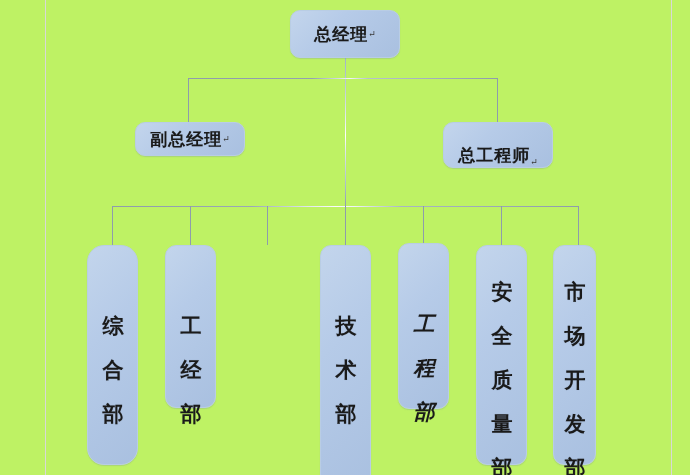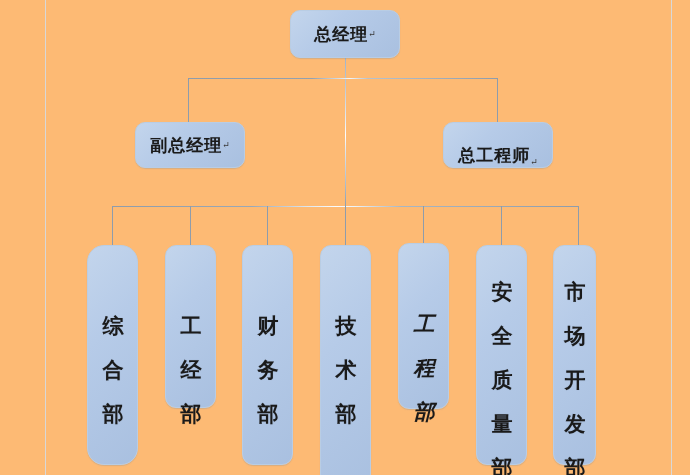--- a/index.html
+++ b/index.html
@@ -7,21 +7,21 @@
     padding: 0;
     background: #ffffff;
   }
   body {
     font-family: "Liberation Serif", "DejaVu Serif", serif;
   }
   #chart-canvas {
     position: relative;
     width: 690px;
     height: 475px;
-    background: #fdba74;
+    background: #bef264;
     overflow: hidden;
   }
 
   
   .page-rule {
     position: absolute;
     top: 0;
     width: 1px;
     height: 475px;
     background: #d8d8d8;
@@ -138,21 +138,21 @@
   <div class="conn v" style="left:345px; top:206px; height:39px;"></div>
   <div class="conn v" style="left:423px; top:206px; height:39px;"></div>
   <div class="conn v" style="left:501px; top:206px; height:39px;"></div>
   <div class="conn v" style="left:578px; top:206px; height:39px;"></div>
 
   <div class="node exec" style="left:290px; top:10px; width:110px; height:48px;">
     <span class="label">总经理</span>
       <span class="mark">↵</span>
   </div>
 
-  <div class="node exec" style="left:135px; top:122px; width:110px; height:46px;">
+  <div class="node exec" style="left:135px; top:122px; width:110px; height:34px;">
     <span class="label">副总经理</span>
       <span class="mark">↵</span>
   </div>
 
   <div class="node exec" style="left:443px; top:122px; width:110px; height:46px;align-items:flex-end;">
     <span class="label">总工程师</span>
       <span class="mark">↵</span>
   </div>
 
   <div class="node dept" style="left:87px; top:245px; width:51px; height:220px;border-radius:17px;">
@@ -160,25 +160,20 @@
       <span class="label" style="padding-top:54px; line-height:2.1;">综合部</span>
     </div>
   </div>
 
   <div class="node dept" style="left:165px; top:245px; width:51px; height:163px;">
     <div class="vstack">
       <span class="label" style="padding-top:54px; line-height:2.1;">工经部</span>
     </div>
   </div>
 
-  <div class="node dept" style="left:242px; top:245px; width:51px; height:220px;">
-    <div class="vstack">
-      <span class="label" style="padding-top:54px; line-height:2.1;">财务部</span>
-    </div>
-  </div>
 
   <div class="node dept" style="left:320px; top:245px; width:51px; height:244px;">
     <div class="vstack">
       <span class="label" style="padding-top:54px; line-height:2.1;">技术部</span>
     </div>
   </div>
 
   <div class="node dept" style="left:398px; top:243px; width:51px; height:166px;font-style:italic;">
     <div class="vstack">
       <span class="label" style="padding-top:54px; line-height:2.1;">工程部</span>

